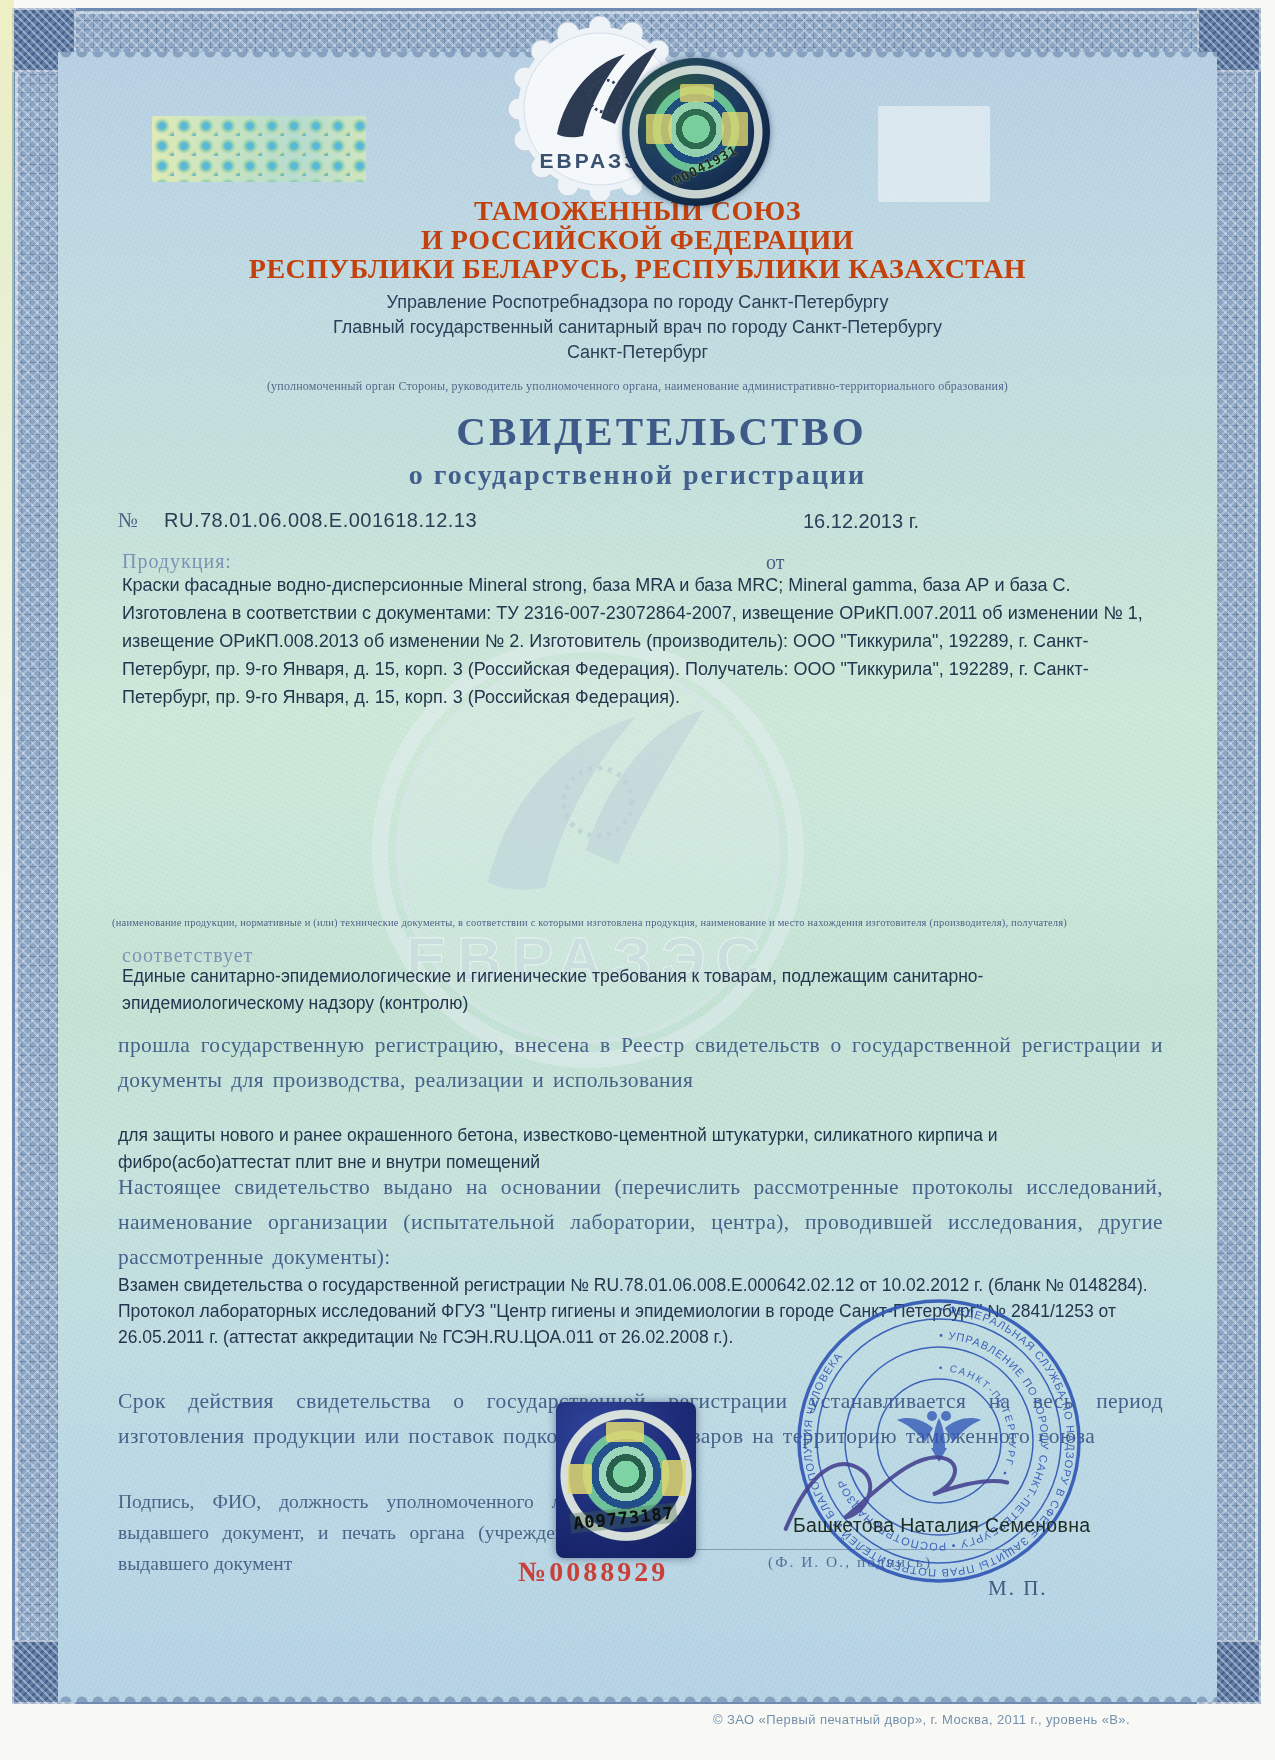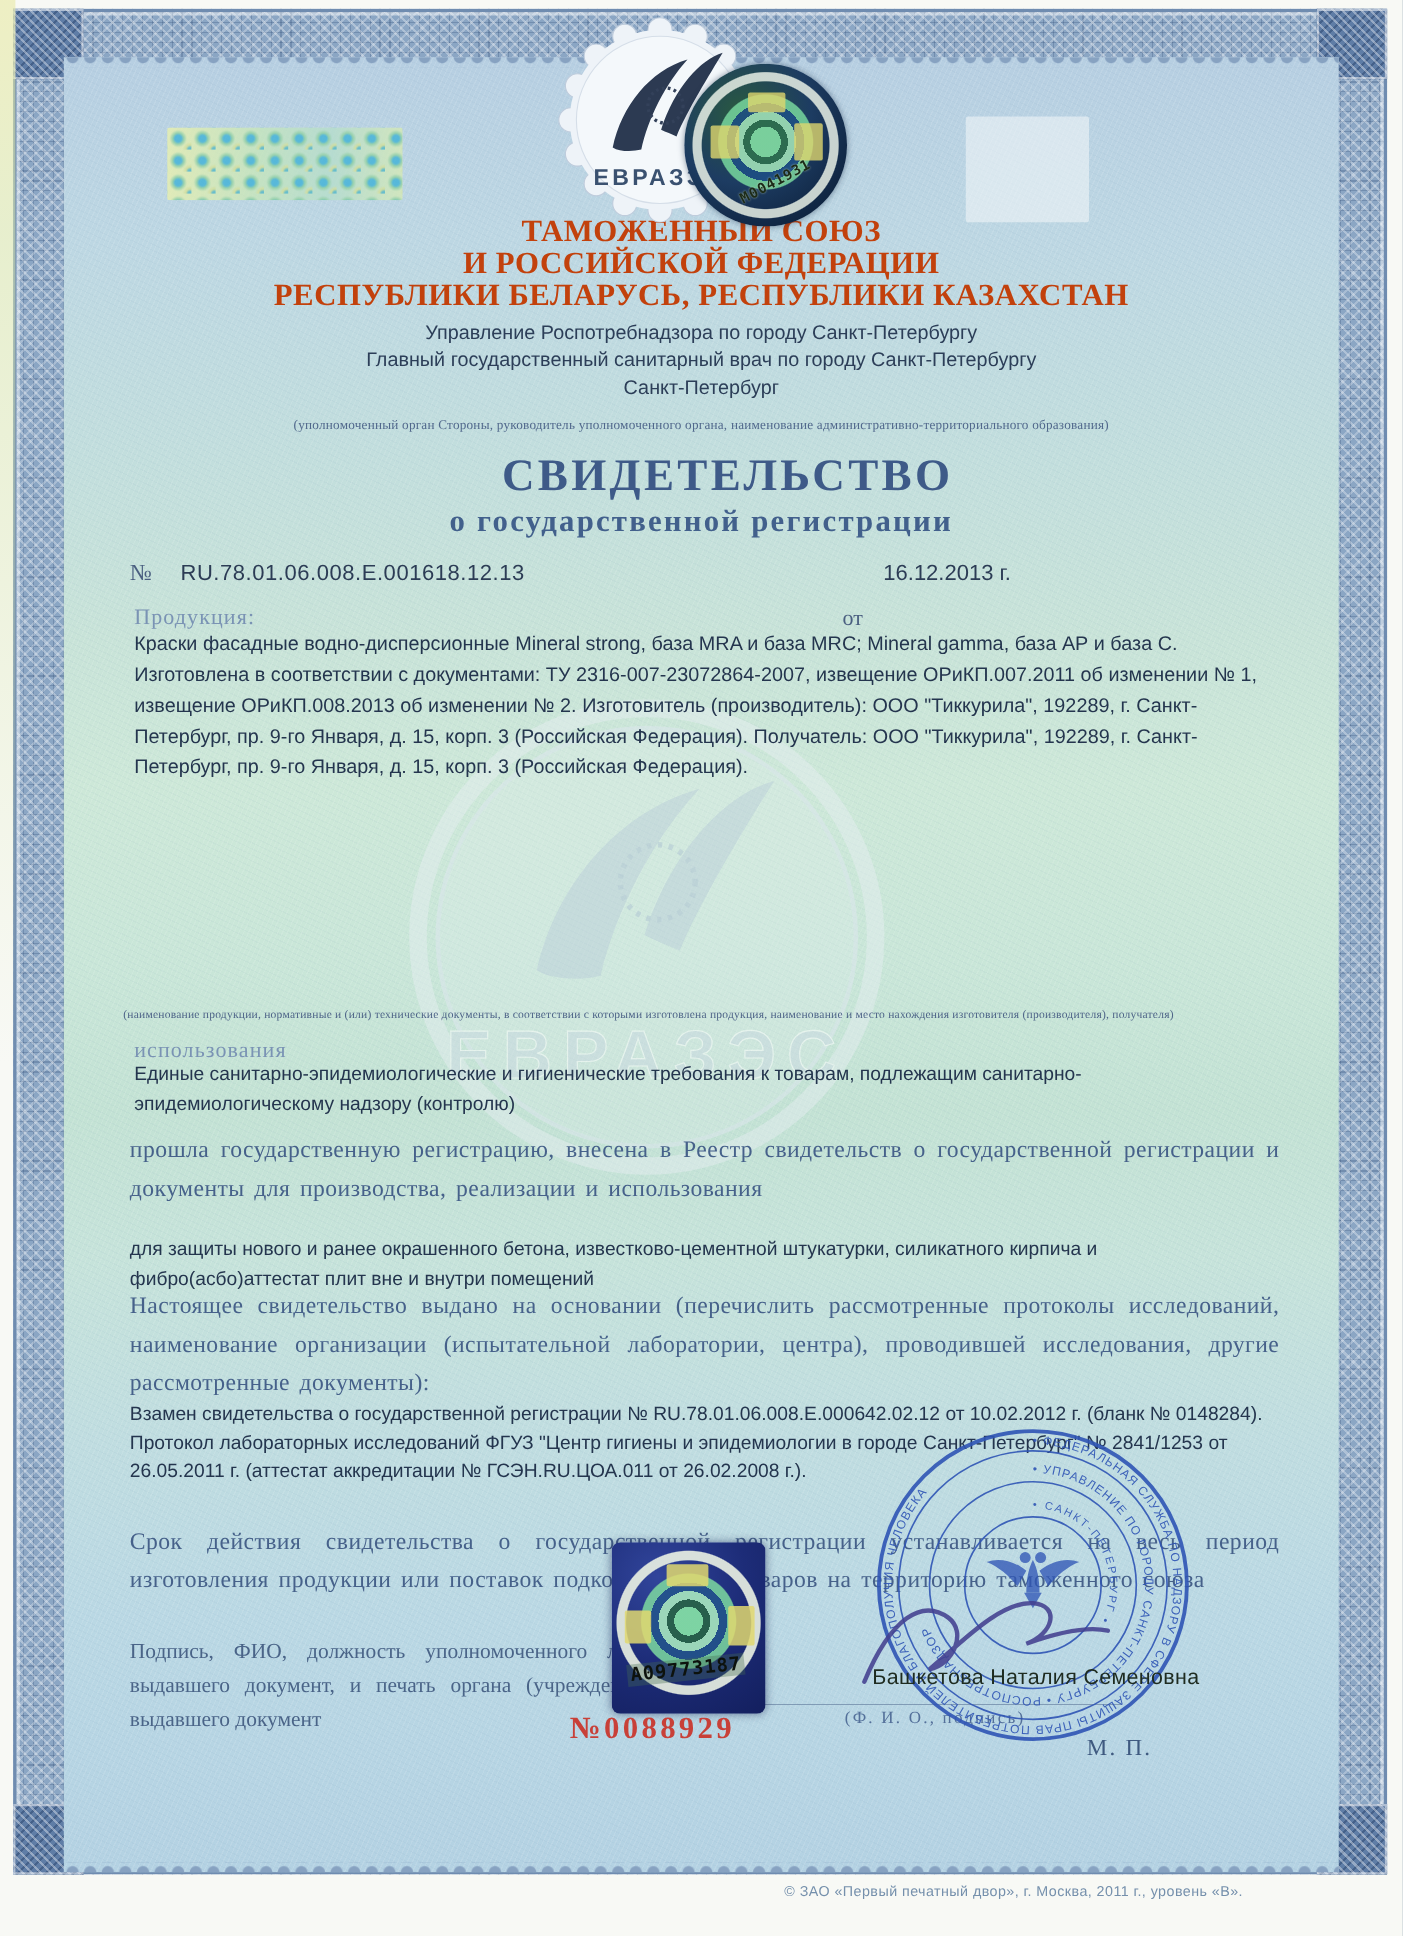--- a/index.html
+++ b/index.html
@@ -258,21 +258,21 @@
       <g fill="#b9c9dc" opacity=".75">
         <path d="M140,250 C158,170 216,105 288,85 C246,130 212,195 198,255 C180,260 152,258 140,250 Z"></path>
         <path d="M238,218 C262,140 314,88 356,78 C330,118 290,185 270,232 C260,228 246,222 238,218 Z"></path>
       </g>
       <circle cx="250" cy="170" r="34" fill="none" stroke="#aebfd4" stroke-width="5" stroke-dasharray="4 6" opacity=".8"></circle>
       <text x="240" y="348" text-anchor="middle" font-family="Liberation Sans, sans-serif" font-size="62" font-weight="bold" fill="rgba(206,218,230,.9)" stroke="#ffffff" stroke-width="1" letter-spacing="10">ЕВРАЗЭС</text>
     </svg>
   </div>
 
   <div class="fineprint">(наименование продукции, нормативные и (или) технические документы, в соответствии с которыми изготовлена продукция, наименование и место нахождения изготовителя (производителя), получателя)</div>
-  <div class="compliance-label lbl-faded">использования</div>
+  <div class="compliance-label lbl-faded">соответствует</div>
   <div class="compliance-text sans-block">Единые санитарно-эпидемиологические и гигиенические требования к товарам, подлежащим санитарно-эпидемиологическому надзору (контролю)</div>
 
   <div class="passed-text serif-block">прошла государственную регистрацию, внесена в Реестр свидетельств о государственной регистрации и документы для производства, реализации и использования</div>
   <div class="usage-text sans-block">для защиты нового и ранее окрашенного бетона, известково-цементной штукатурки, силикатного кирпича и фибро(асбо)аттестат плит вне и внутри помещений</div>
 
   <div class="basis-intro serif-block">Настоящее свидетельство выдано на основании (перечислить рассмотренные протоколы исследований, наименование организации (испытательной лаборатории, центра), проводившей исследования, другие рассмотренные документы):</div>
   <div class="basis-details sans-block">Взамен свидетельства о государственной регистрации № RU.78.01.06.008.Е.000642.02.12 от 10.02.2012 г. (бланк № 0148284). Протокол лабораторных исследований ФГУЗ "Центр гигиены и эпидемиологии в городе Санкт-Петербург" № 2841/1253 от 26.05.2011 г. (аттестат аккредитации № ГСЭН.RU.ЦОА.011 от 26.02.2008 г.).</div>
 
   <div class="validity-text serif-block">Срок действия свидетельства о государственной регистрации устанавливается на весь период изготовления продукции или поставок подконтрольных товаров на территорию таможенного союза</div>
 

